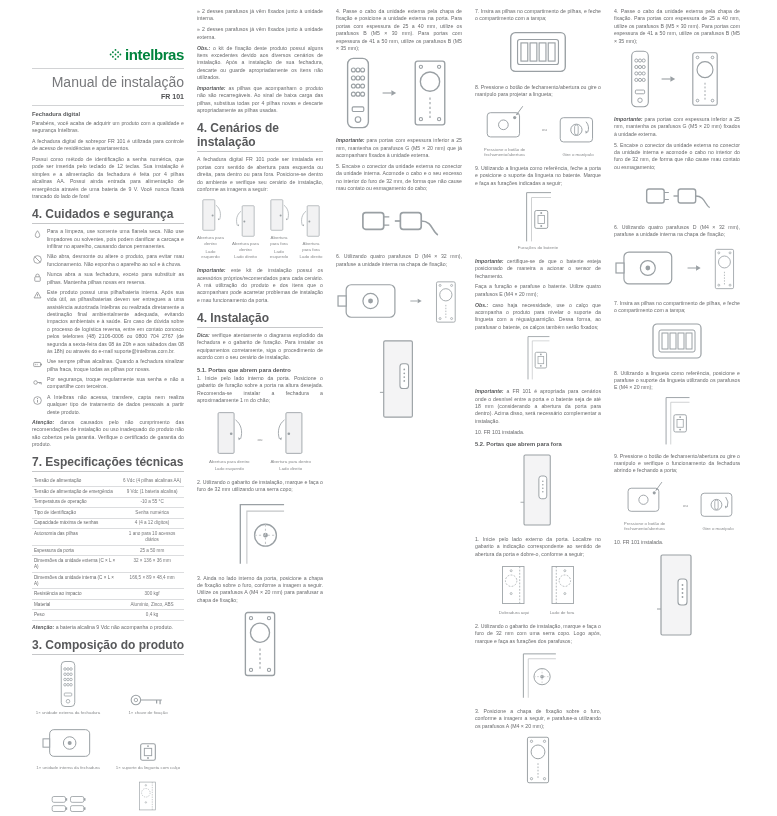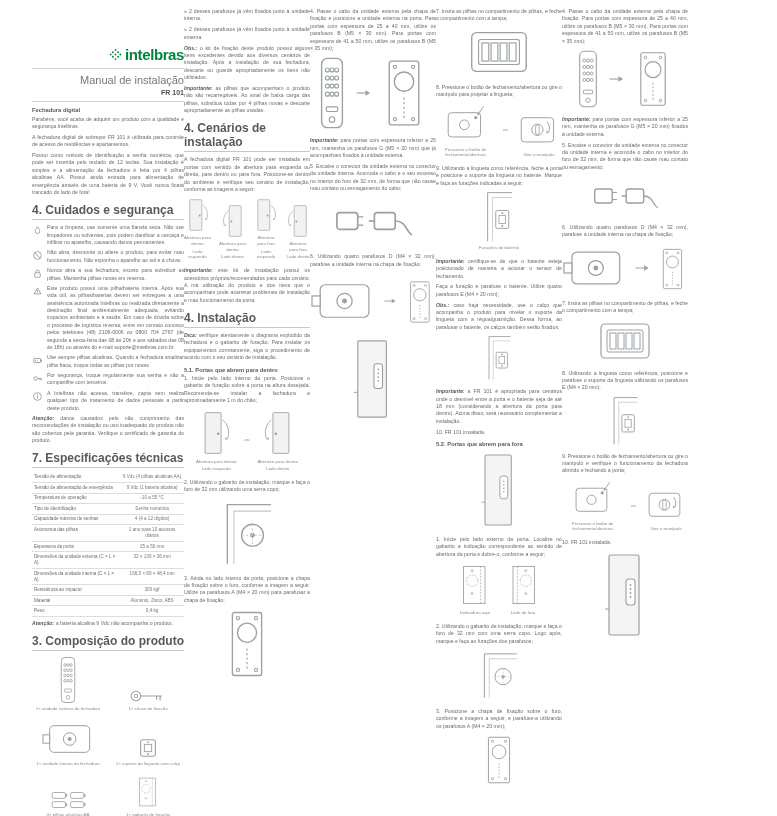--- a/index.html
+++ b/index.html
@@ -1,26 +1,26 @@
 <!DOCTYPE html>
 <html><head>
 <meta charset="utf-8">
 <style>
   * { margin:0; padding:0; box-sizing:border-box; }
   html,body { width:777px; height:816px; background:#ffffff; overflow:hidden; }
   body { font-family:"Liberation Sans", sans-serif; color:#6b6c6e; }
-  .page { width:777px; height:816px; display:flex; padding:8px 24px 8px 32px; background:#fff; overflow:hidden; }
+  .page { width:777px; height:816px; display:flex; gap:13px; padding:8px 24px 8px 32px; background:#fff; overflow:hidden; }
   .col { width:126px; flex:0 0 auto; }
   .col1 { width:152px; }
 
   .brand { margin-top:38px; }
   .logo-row { display:flex; justify-content:flex-end; align-items:center; gap:3px; }
   .logo-text { font-size:15px; font-weight:bold; color:#00843d; letter-spacing:-0.4px; }
   .rule { border-top:1px solid #d2d3d5; margin:5px 0; }
-  .doc-title { font-size:11px; color:#77787b; text-align:right; margin-top:2px; }
+  .doc-title { font-size:14px; color:#77787b; text-align:right; margin-top:2px; }
   .model { font-size:7px; font-weight:bold; color:#4f5052; text-align:right; margin:3px 0 2px; }
 
   .h2 { font-size:12px; font-weight:bold; color:#58595b; border-bottom:1px solid #c6c7c9; padding-bottom:2px; margin:7px 0 4px; }
   .h3 { font-size:5.8px; font-weight:bold; color:#58595b; margin:5px 0 2.5px; }
   .p  { font-size:5.2px; line-height:1.42; text-align:justify; color:#6b6c6e; margin-bottom:3.5px; }
   .lead { font-weight:bold; font-style:italic; color:#58595b; }
   .cap { font-size:4.4px; line-height:1.3; color:#8a8c8e; text-align:center; }
   .cap-l { text-align:left; }
 
   .care-row { display:flex; gap:4px; margin-bottom:3px; align-items:flex-start; }

